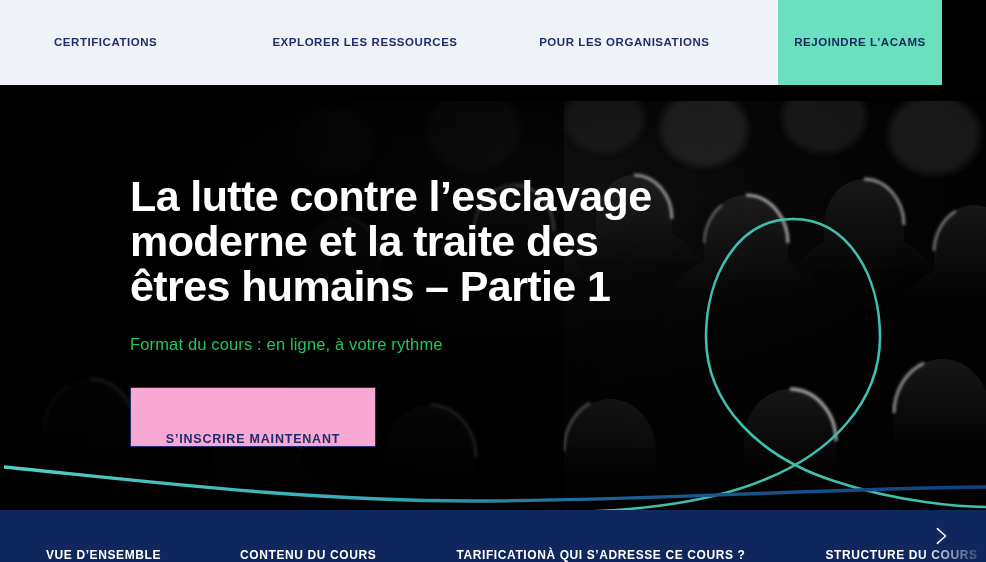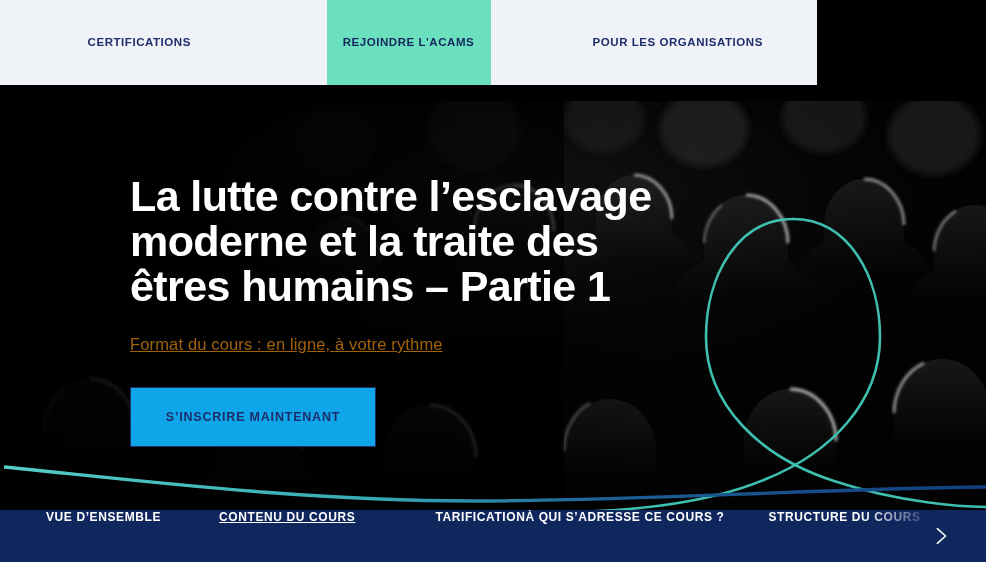--- a/index.html
+++ b/index.html
@@ -17,21 +17,21 @@
     width: 986px;
     height: 562px;
     overflow: hidden;
     background: #000;
   }
 
   
   #topnav {
     position: absolute;
     top: 0; left: 0;
-    width: 817px;
+    width: 942px;
     height: 85px;
     background: #eff2f6;
     display: flex;
     align-items: stretch;
     z-index: 40;
     gap: 48px;
   }
   .nav-item {
     flex: 1 1 0;
     display: flex;
@@ -91,72 +91,71 @@
     color: #ffffff;
     font-size: 43px;
     line-height: 45px;
     font-weight: bold;
     letter-spacing: -0.6px;
     white-space: pre-line;
   }
 
   #hero-subtitle {
     margin-top: 26px;
-    color: #a16207;
+    color: #22c55e;
     font-size: 16.5px;
     font-weight: normal;
     letter-spacing: 0.15px;
-    text-decoration: underline;
   }
 
   #enroll-button {
     margin-top: 33px;
     width: 246px;
     height: 60px;
-    background: #0ea5e9;
+    background: #f9a8d4;
     border: 1px solid #1e2e6b;
     display: flex;
-    align-items: center;
+    align-items: flex-end;
     justify-content: center;
     color: #1e2e6b;
     font-size: 12.5px;
     font-weight: bold;
     letter-spacing: 0.8px;
     cursor: pointer;
     user-select: none;
   }
 
   
   #bottomnav {
     position: absolute;
     left: 0;
     top: 510px;
     width: 986px;
     height: 52px;
     background: #10275e;
     display: flex;
-    align-items: flex-start;
+    align-items: flex-end;
     z-index: 40;
     overflow: hidden;
   }
   .sub-item {
     color: #ffffff;
     font-size: 12px;
     font-weight: bold;
     letter-spacing: 0.6px;
     white-space: nowrap;
     cursor: pointer;
     user-select: none;
   }
   .sub-item.s0 { margin-left: 46px; }
-  .sub-item.s1 { margin-left: 58px; text-decoration: underline; }
+  .sub-item.s1 { margin-left: 79px; }
   .sub-item.s2 { margin-left: 80px; }
   .sub-item.s3 { }
   .sub-item.s4 {
-    margin-left: 44px;
+    margin-left: 80px;
     -webkit-mask-image: linear-gradient(to right, #000 0%, #000 62%, rgba(0,0,0,0.18) 100%);
     mask-image: linear-gradient(to right, #000 0%, #000 62%, rgba(0,0,0,0.18) 100%);
   }
   #sub-next {
     position: absolute;
     right: 34px;
     top: 50%;
     transform: translateY(-50%);
     width: 22px;
     height: 22px;
@@ -165,25 +164,28 @@
 </style>
 </head>
 <body>
 
 <div id="page">
 
   <nav id="topnav">
     <div class="nav-item">
       <span>CERTIFICATIONS</span>
     </div>
+    <div class="nav-item">
+      <span>EXPLORER LES RESSOURCES</span>
+    </div>
+    <div class="nav-item">
+      <span>POUR LES ORGANISATIONS</span>
+    </div>
     <div class="nav-item cta">
       <span>REJOINDRE L'ACAMS</span>
-    </div>
-    <div class="nav-item">
-      <span>POUR LES ORGANISATIONS</span>
     </div>
   </nav>
 
   <section id="hero">
 
     <svg id="crowd" viewBox="0 0 986 425" preserveAspectRatio="none">
       <defs>
         <radialGradient id="rim" cx="50%" cy="22%" r="62%">
           <stop offset="0%" stop-color="#9a9a9a" stop-opacity="0.85"></stop>
           <stop offset="55%" stop-color="#3a3a3a" stop-opacity="0.30"></stop>

